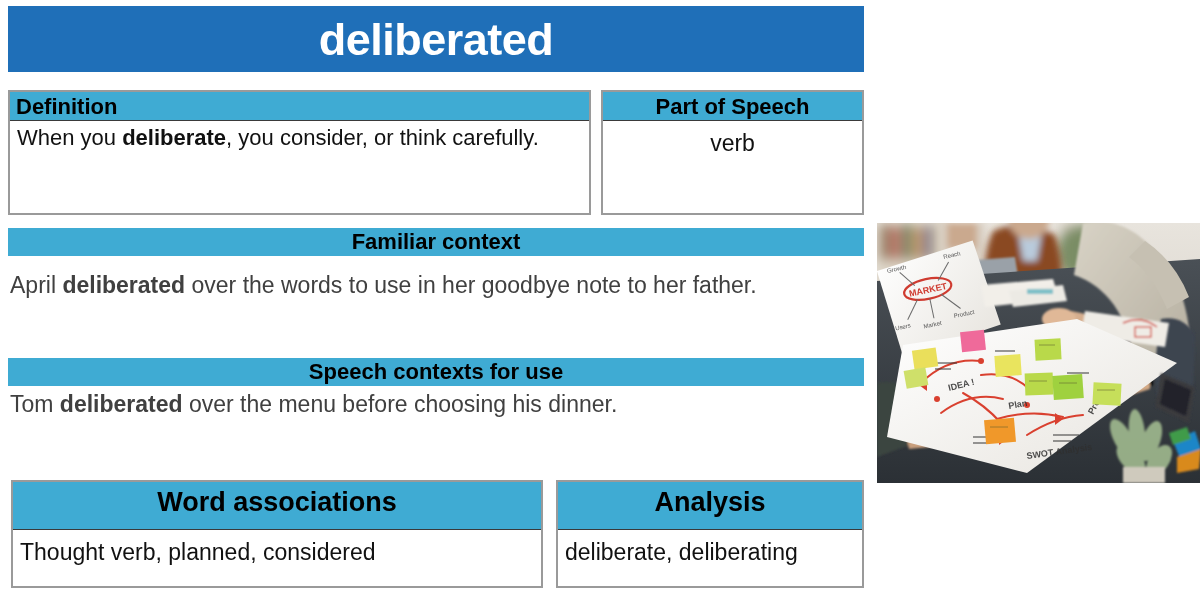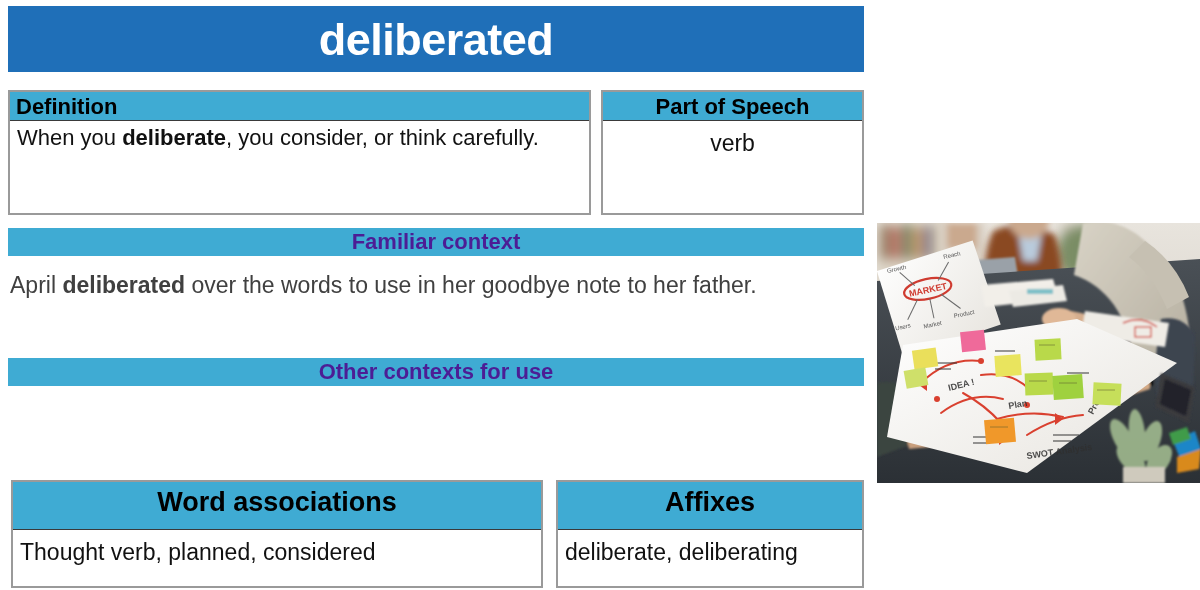--- a/index.html
+++ b/index.html
@@ -80,21 +80,21 @@
   #pos-box           { left: 601px; top: 90px;  width: 263px;  height: 125px; }
 
   
   .band {
     position: absolute;
     left: 8px;
     width: 856px;
   }
   .band-head {
     background: #3FABD3;
-    color: #4c1d95;
+    color: #000000;
     font-weight: bold;
     font-size: 22px;
     line-height: 28px;
     height: 28px;
     text-align: center;
     white-space: nowrap;
   }
   .band-body {
     font-size: 23px;
     color: #404040;
@@ -142,30 +142,31 @@
     <div class="cell-head left">Definition</div>
     <div class="cell-body"><span>When you </span><b>deliberate</b><span>, you consider, or think carefully.</span></div>
   </div>
 
   <div class="band" id="familiar-band">
     <div class="band-head">Familiar context</div>
     <div class="band-body loose"><span>April </span><b>deliberated</b><span> over the words to use in her goodbye note to her father.</span></div>
   </div>
 
   <div class="band" id="other-band">
-    <div class="band-head">Other contexts for use</div>
+    <div class="band-head">Speech contexts for use</div>
+    <div class="band-body tight"><span>Tom </span><b>deliberated</b><span> over the menu before choosing his dinner.</span></div>
   </div>
 
   <div class="boxed" id="word-assoc-box">
     <div class="cell-head center big">Word associations</div>
     <div class="cell-body pad-lg">Thought verb, planned, considered</div>
   </div>
 
   <div class="boxed" id="affixes-box">
-    <div class="cell-head center big">Affixes</div>
+    <div class="cell-head center big">Analysis</div>
     <div class="cell-body pad-lg">deliberate, deliberating</div>
   </div>
 
   <div class="photo">
     <svg viewBox="0 0 323 260" preserveAspectRatio="xMidYMid slice">
       <defs>
         <linearGradient id="bgTop" x1="0" y1="0" x2="0" y2="1">
           <stop offset="0%" stop-color="#e8e4dd"></stop>
           <stop offset="100%" stop-color="#cfc9c0"></stop>
         </linearGradient>

